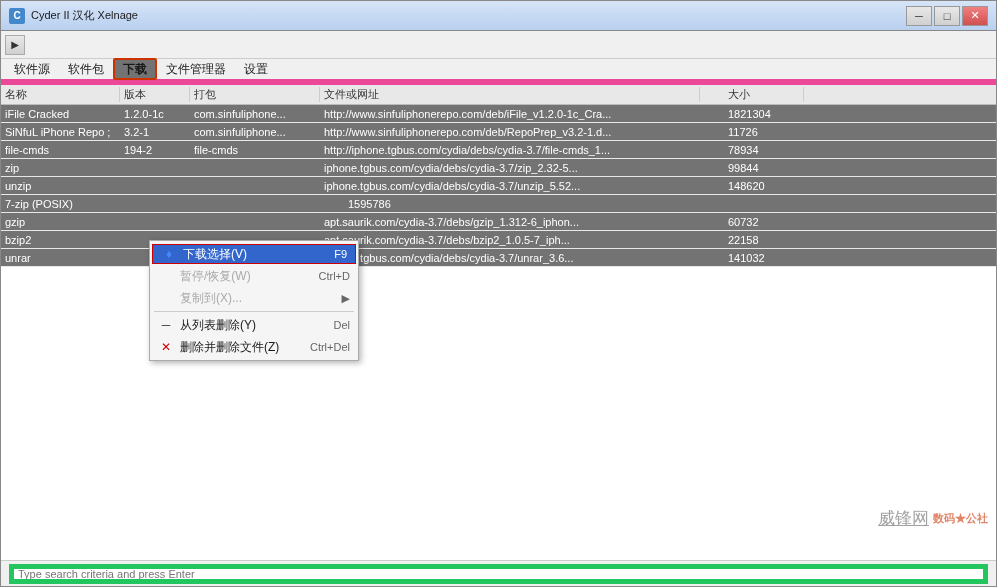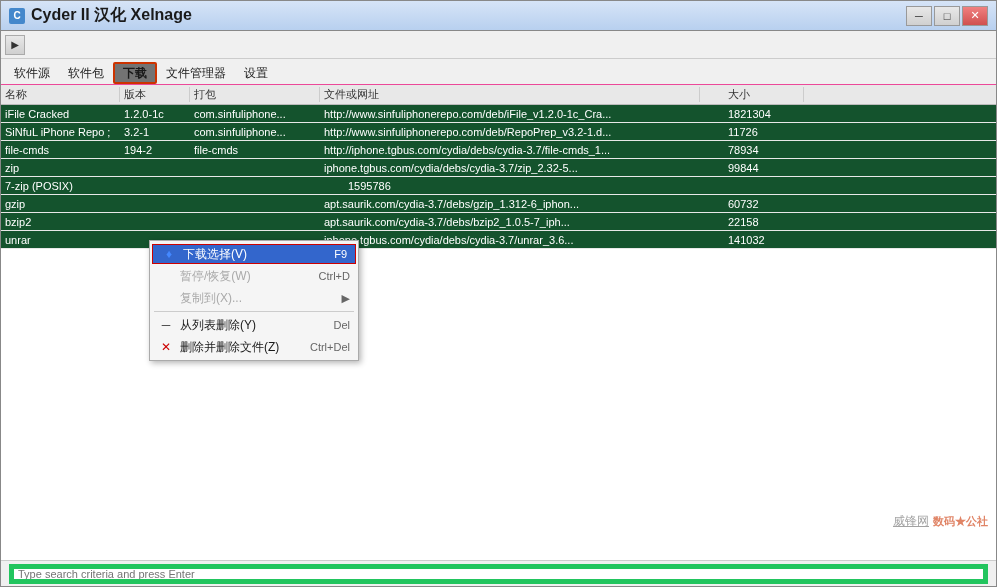--- a/index.html
+++ b/index.html
@@ -36,23 +36,23 @@
       border-radius: 2px;
       display: flex;
       align-items: center;
       justify-content: center;
       color: white;
       font-size: 10px;
       font-weight: bold;
     }
     .title-text {
       flex: 1;
-      font-size: 16px;
+      font-size: 11px;
       color: #1a1a1a;
-      font-weight: bold;
+      font-weight: normal;
     }
     .title-buttons {
       display: flex;
       gap: 2px;
     }
     .title-btn {
       width: 26px;
       height: 20px;
       border: 1px solid #999;
       background: linear-gradient(to bottom, #e8e8e8, #d0d0d0);
@@ -82,23 +82,23 @@
       align-items: center;
       justify-content: center;
       font-size: 10px;
       color: #333;
       margin-right: 4px;
     }
     .menu-bar {
       height: 26px;
       background: #f0f0f0;
       display: flex;
-      align-items: flex-end;
+      align-items: center;
       padding: 0 4px;
-      border-bottom: 1px solid #ec4899;
+      border-bottom: 6px solid #ec4899;
     }
     .menu-item {
       height: 22px;
       padding: 0 8px;
       border: 1px solid transparent;
       background: transparent;
       cursor: pointer;
       font-size: 12px;
       font-family: 'Microsoft YaHei', Arial, sans-serif;
       color: #1a1a1a;
@@ -140,21 +140,21 @@
     .table-body {
       overflow: hidden;
     }
     .table-row {
       display: flex;
       height: 18px;
       align-items: center;
       border-bottom: 1px solid #e8e8e8;
     }
     .table-row.selected {
-      background: #14532d;
+      background: #737373;
       color: white;
     }
     .table-row.selected .td { color: white; }
     .td {
       padding: 0 4px;
       font-size: 11px;
       color: #1a1a1a;
       white-space: nowrap;
       overflow: hidden;
       text-overflow: ellipsis;
@@ -227,21 +227,21 @@
     .watermark {
       position: absolute;
       bottom: 30px;
       right: 8px;
       opacity: 0.6;
       display: flex;
       align-items: center;
       gap: 4px;
     }
     .watermark-text {
-      font-size: 12px;
+      font-size: 17px;
       color: #666;
       text-decoration: underline;
     }
     .watermark-logo {
       font-size: 11px;
       color: #cc3300;
       font-weight: bold;
     }
   </style>
 </head>
@@ -302,20 +302,27 @@
     <div class="td col-size">78934</div>
   </div>
         <div class="table-row selected">
     <div class="td col-name">zip</div>
     <div class="td col-version"></div>
     <div class="td col-pack"></div>
     <div class="td col-url">iphone.tgbus.com/cydia/debs/cydia-3.7/zip_2.32-5...</div>
     <div class="td col-size">99844</div>
   </div>
         <div class="table-row selected">
+    <div class="td col-name">unzip</div>
+    <div class="td col-version"></div>
+    <div class="td col-pack"></div>
+    <div class="td col-url">iphone.tgbus.com/cydia/debs/cydia-3.7/unzip_5.52...</div>
+    <div class="td col-size">148620</div>
+  </div>
+        <div class="table-row selected">
     <div class="td col-name">7-zip (POSIX)</div>
     <div class="td col-version"></div>
     <div class="td col-pack"></div>
     <div class="td col-size">1595786</div>
   </div>
         <div class="table-row selected">
     <div class="td col-name">gzip</div>
     <div class="td col-version"></div>
     <div class="td col-pack"></div>
     <div class="td col-url">apt.saurik.com/cydia-3.7/debs/gzip_1.312-6_iphon...</div>

